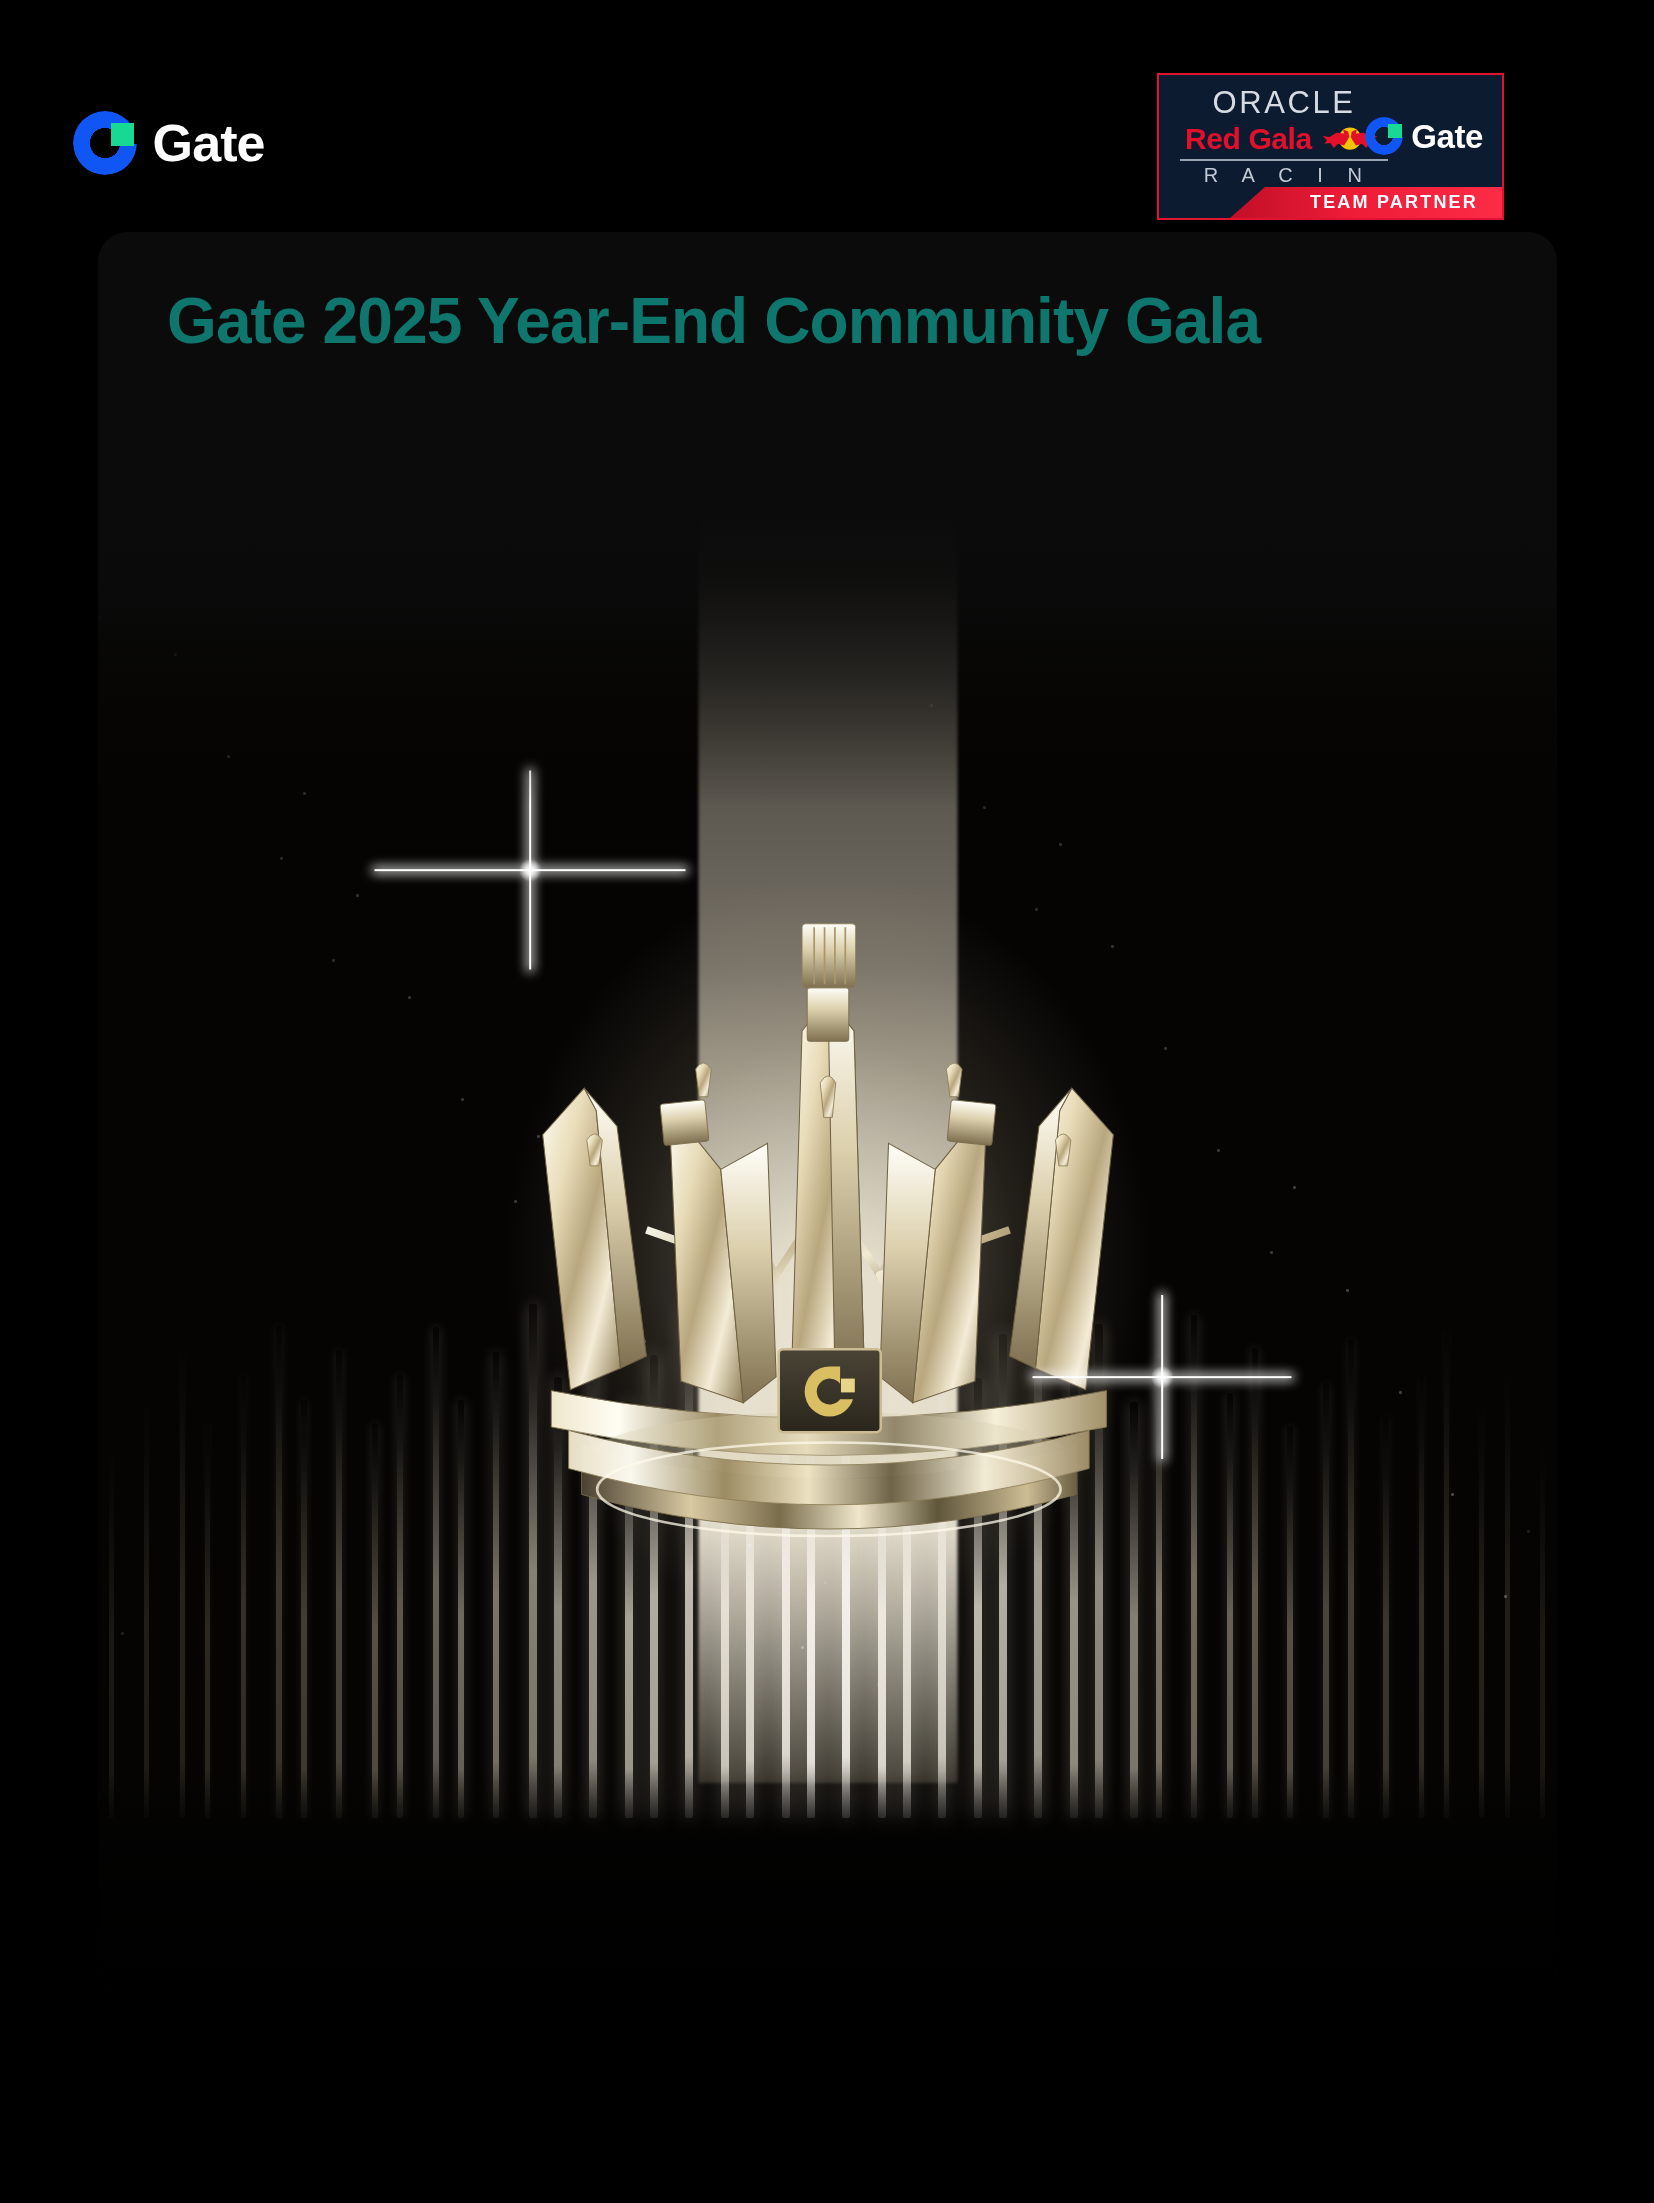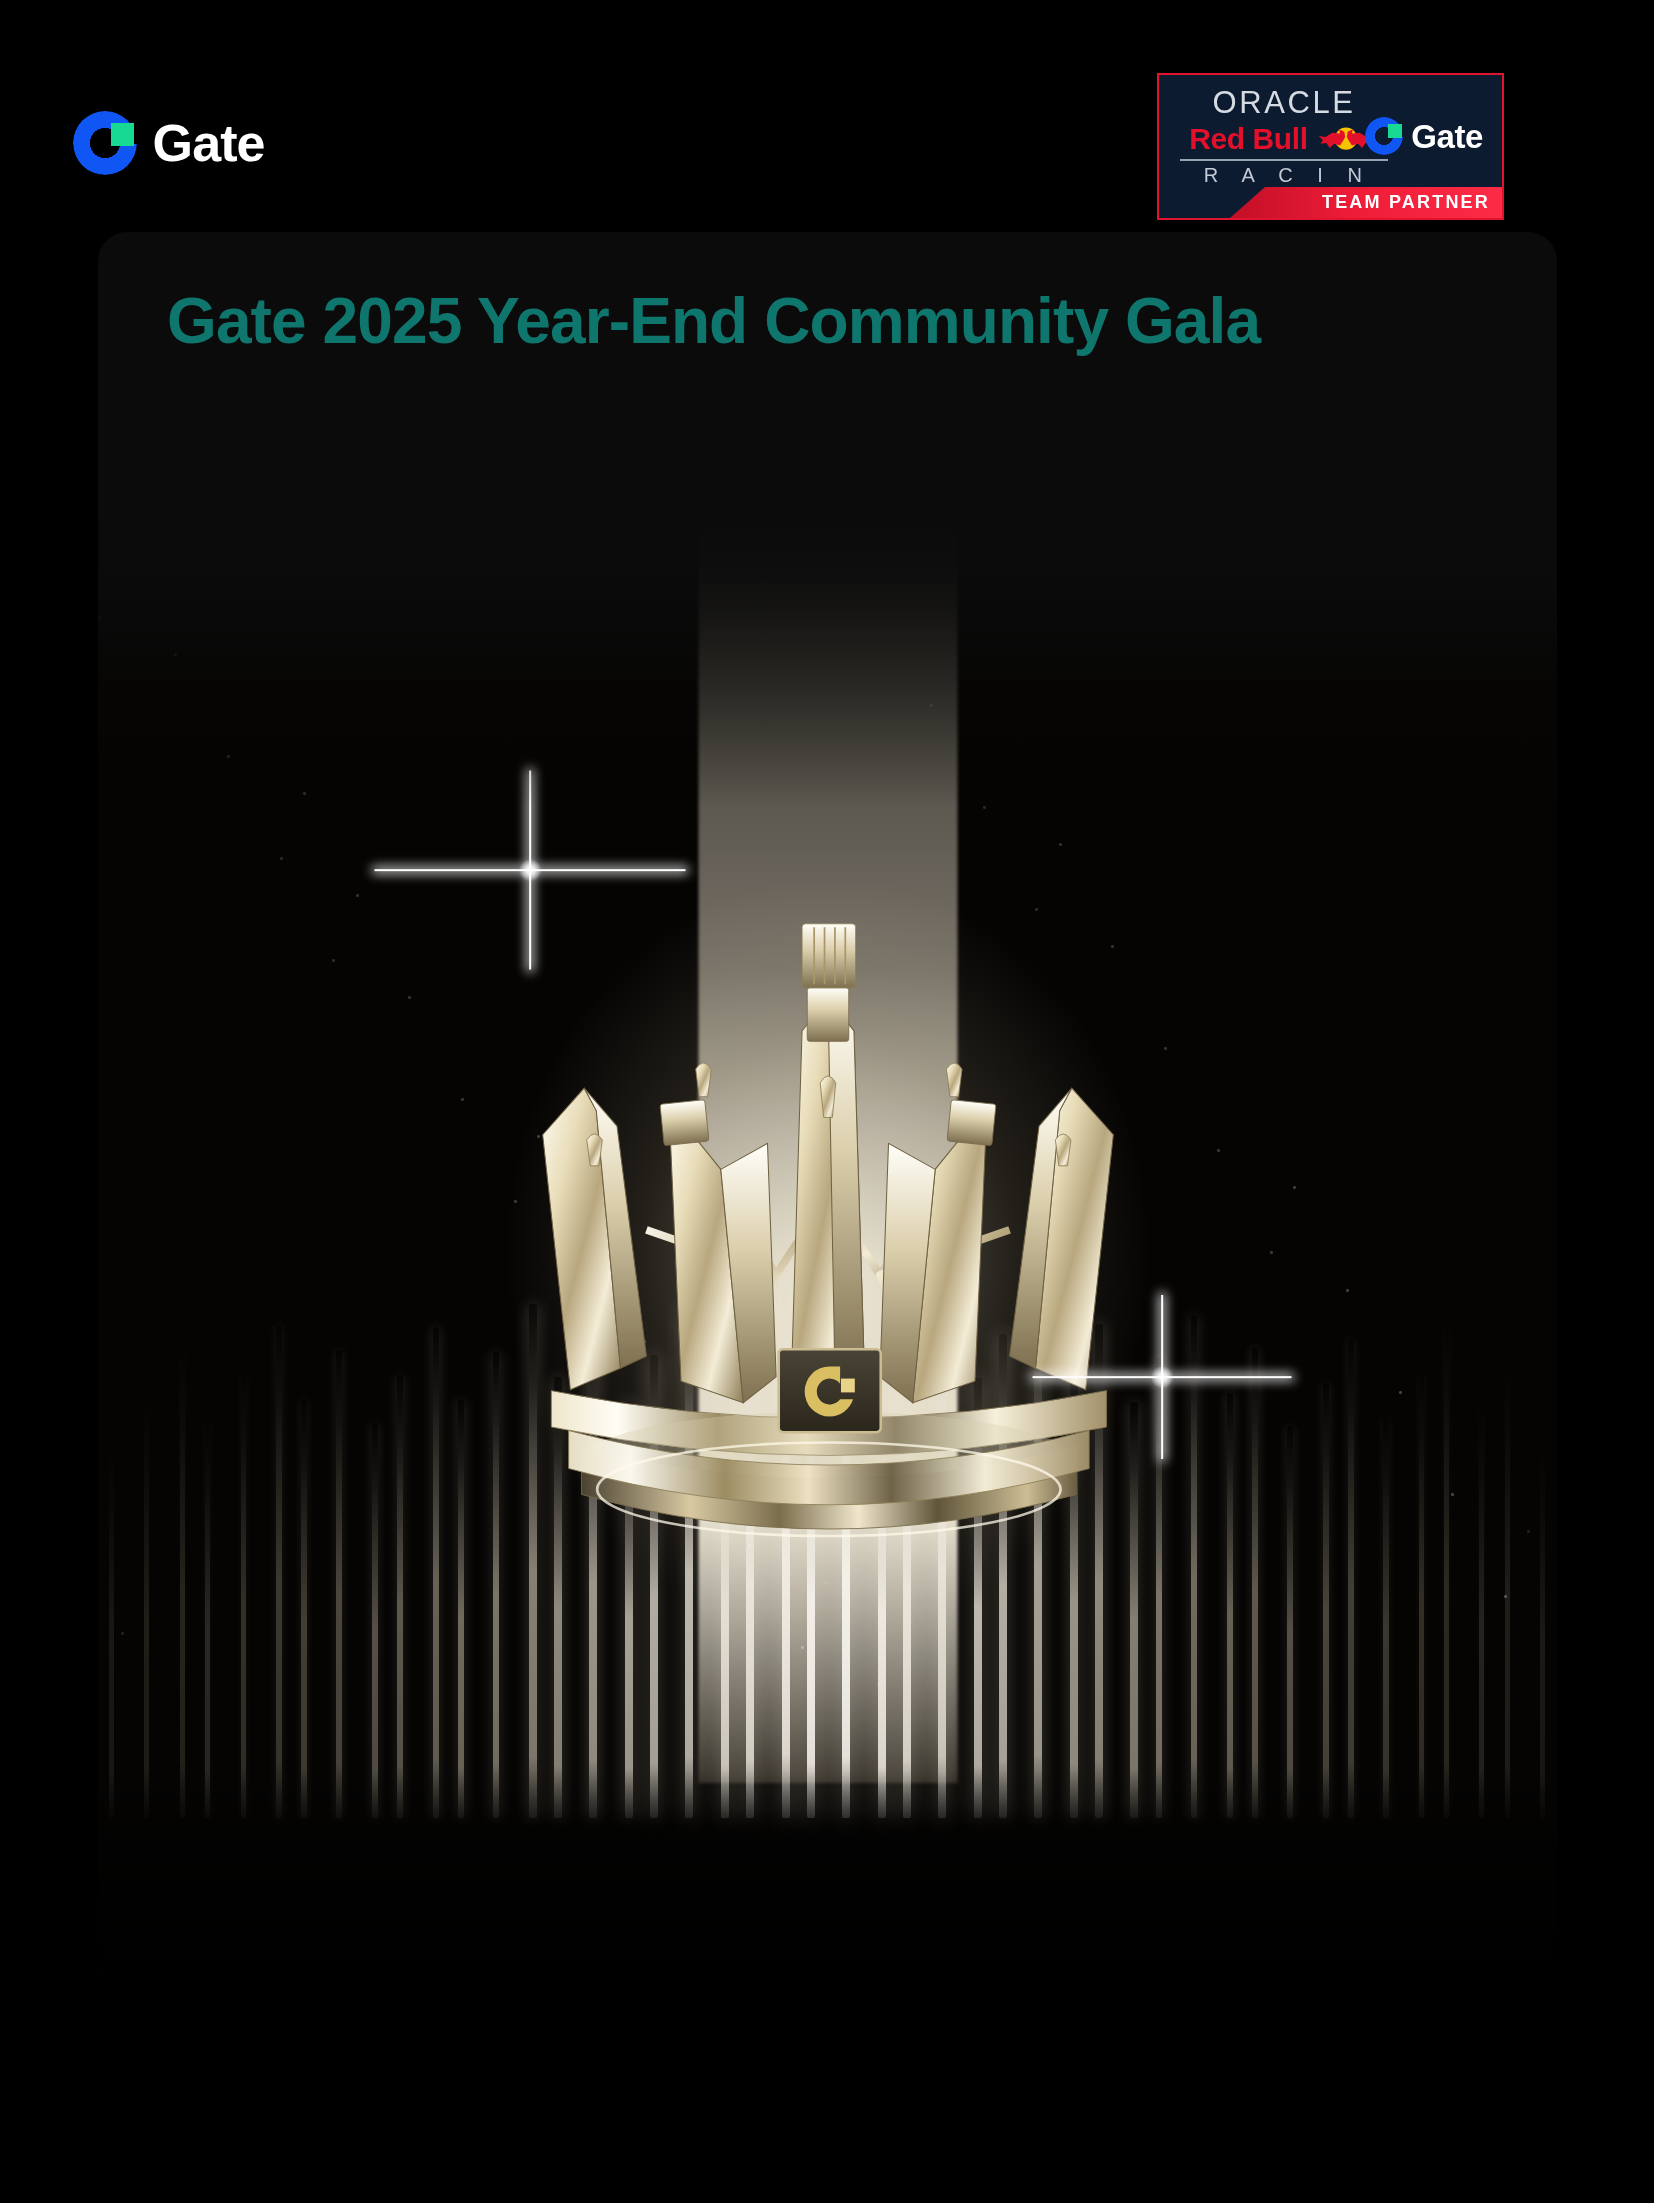--- a/index.html
+++ b/index.html
@@ -45,21 +45,21 @@
 
   .rb-gate { position:absolute; right:19px; top:42px; display:flex; align-items:center; gap:7.8px; }
   .rb-gate .gate-mark { width:38px; height:38px; }
   .rb-gate .gate-mark .sq { right:1.7px; top:7px; width:14px; height:14px; }
   .rb-gate-word { color:#fff; font-size:33px; font-weight:700; letter-spacing:-0.4px; line-height:1; }
 
   .rb-partner {
     position:absolute; right:0; bottom:0; height:31px; width:272px;
     background:linear-gradient(90deg,#c10f26 0%, #ef1c38 45%, #fc2b46 100%);
     clip-path:polygon(35px 0, 100% 0, 100% 100%, 0 100%);
-    display:flex; align-items:center; justify-content:flex-end; padding-right:12px;
+    display:flex; align-items:center; justify-content:flex-end; padding-right:24px;
   }
   .rb-partner span { color:#fff; font-size:18px; font-weight:700; letter-spacing:2.2px; }
 
   
   .card {
     position:absolute; left:98px; top:232px; width:1459px; height:1764px;
     background:#0b0b0b; border-radius:29px; overflow:hidden;
   }
 
   .card-text { position:absolute; left:0; top:0; width:100%; padding:45px 69px 0 69px; z-index:6; }
@@ -128,21 +128,21 @@
         <span class="ring"></span>
           <span class="sq"></span>
       </span>
       <span class="gate-word">Gate</span>
     </div>
 
     <div class="rb-badge">
       <div class="rb-left">
         <div class="rb-oracle">ORACLE</div>
         <div class="rb-redbull-row">
-          <span class="rb-redbull">Red Bull</span>
+          <span class="rb-redbull">Red Gala</span>
           <span class="rb-bull">
             <svg viewBox="0 0 76 34" width="66" height="29">
               <circle cx="38" cy="16" r="13" fill="#f5c400"></circle>
               <path d="M36 8 L30 5 L31 10 L22 9 L14 14 L6 13 L11 18 L8 22 L15 21 L19 27 L24 22 L31 24 L35 18 L37 14 Z" fill="#e2102b"></path>
               <path d="M40 8 L46 5 L45 10 L54 9 L62 14 L70 13 L65 18 L68 22 L61 21 L57 27 L52 22 L45 24 L41 18 L39 14 Z" fill="#e2102b"></path>
             </svg>
           </span>
         </div>
         <div class="rb-rule"></div>
         <div class="rb-racing">R A C I N G</div>

